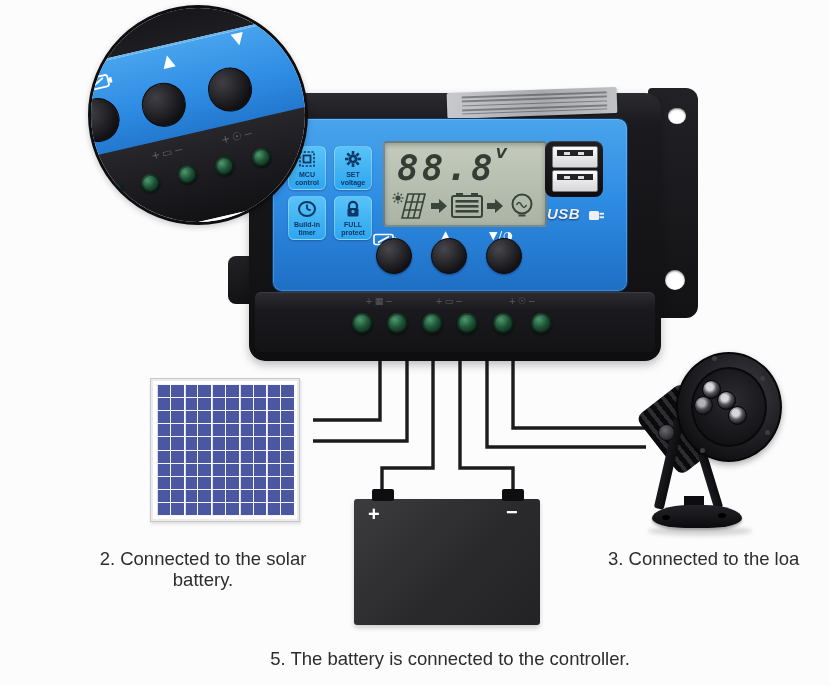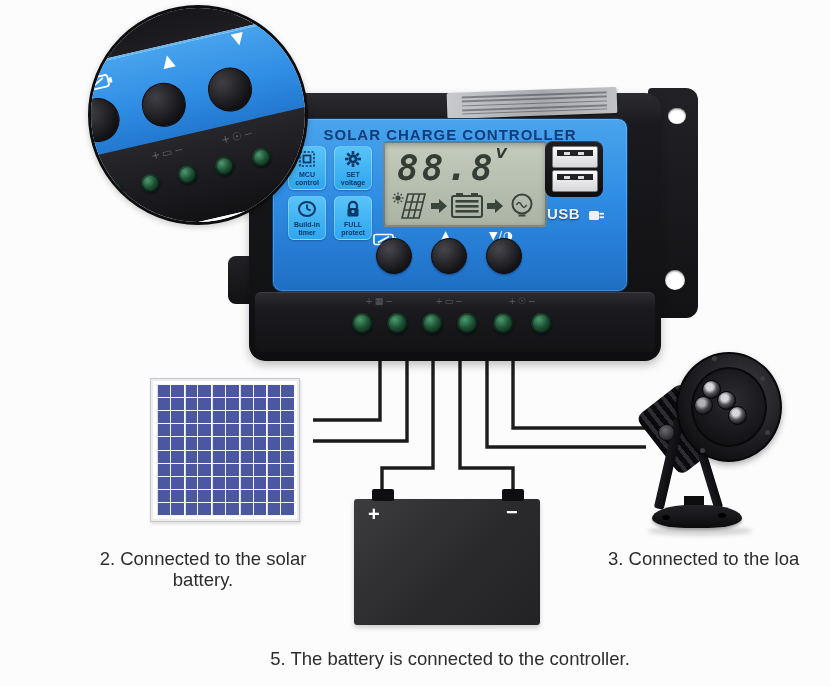--- a/index.html
+++ b/index.html
@@ -50,21 +50,21 @@
 
   .usb-block{position:absolute;left:272px;top:22px;width:58px;height:56px;border-radius:8px;
     background:linear-gradient(180deg,#202024,#0e0e11);box-shadow:inset 0 1px 0 rgba(255,255,255,.15);}
   .usb-port{position:absolute;left:7px;width:44px;height:20px;border-radius:2px;
     background:linear-gradient(180deg,#fafafa,#d7d7da);border:1px solid #77777c;}
   .usb-port.p1{top:5px;} .usb-port.p2{top:29px;}
   .usb-port::after{content:"";position:absolute;left:4px;right:4px;top:3px;height:6px;background:#232327;}
   .usb-port::before{content:"";position:absolute;left:11px;top:5px;width:6px;height:2.5px;background:#dddde0;
     box-shadow:14px 0 0 #dddde0;z-index:1;}
   .usb-logo{position:absolute;left:274px;top:86px;width:60px;color:#eef0f2;
-    font-weight:bold;font-size:15px;letter-spacing:.5px;
+    font-style:italic;font-weight:bold;font-size:15px;letter-spacing:.5px;
     text-shadow:0 1px 2px rgba(0,0,20,.55);}
   .usb-plug{position:absolute;left:42px;top:3px;}
 
   .btn-label{position:absolute;color:#fff;font-family:"DejaVu Sans",sans-serif;}
   .bl-batt{left:100px;top:112px;}
   .bl-up{left:168px;top:109px;font-size:12px;}
   .bl-down{left:216px;top:110px;font-size:11px;letter-spacing:1px;}
   .pushbtn{position:absolute;top:119px;width:34px;height:34px;border-radius:50%;
     background:radial-gradient(circle at 35% 30%,#46464c,#131316 72%);
     border:1px solid #0a0a0c;box-shadow:0 1px 2px rgba(0,0,40,.4);}
@@ -182,21 +182,20 @@
     <span class="hole hole-bottom"></span>
   </div>
   <div class="flange flange-left"></div>
 
   <div class="ctrl-body">
     <div class="sticker">
       <div class="sticker-lines"></div>
     </div>
 
     <div class="face">
-      <div class="title">SOLAR CHARGE CONTROLLER</div>
 
       <div class="tile t1">
         <span class="ticon">
           <svg width="20" height="20" viewBox="0 0 20 20">
               <rect x="3" y="3" width="14" height="14" fill="none" stroke="#0c3766" stroke-width="1.6" stroke-dasharray="2.2 1.6"></rect>
               <rect x="6.5" y="6.5" width="7" height="7" fill="none" stroke="#0c3766" stroke-width="1.8"></rect>
             </svg>
         </span>
         <span class="tlabel"><span>MCU</span><br><span>control</span></span>
       </div>

